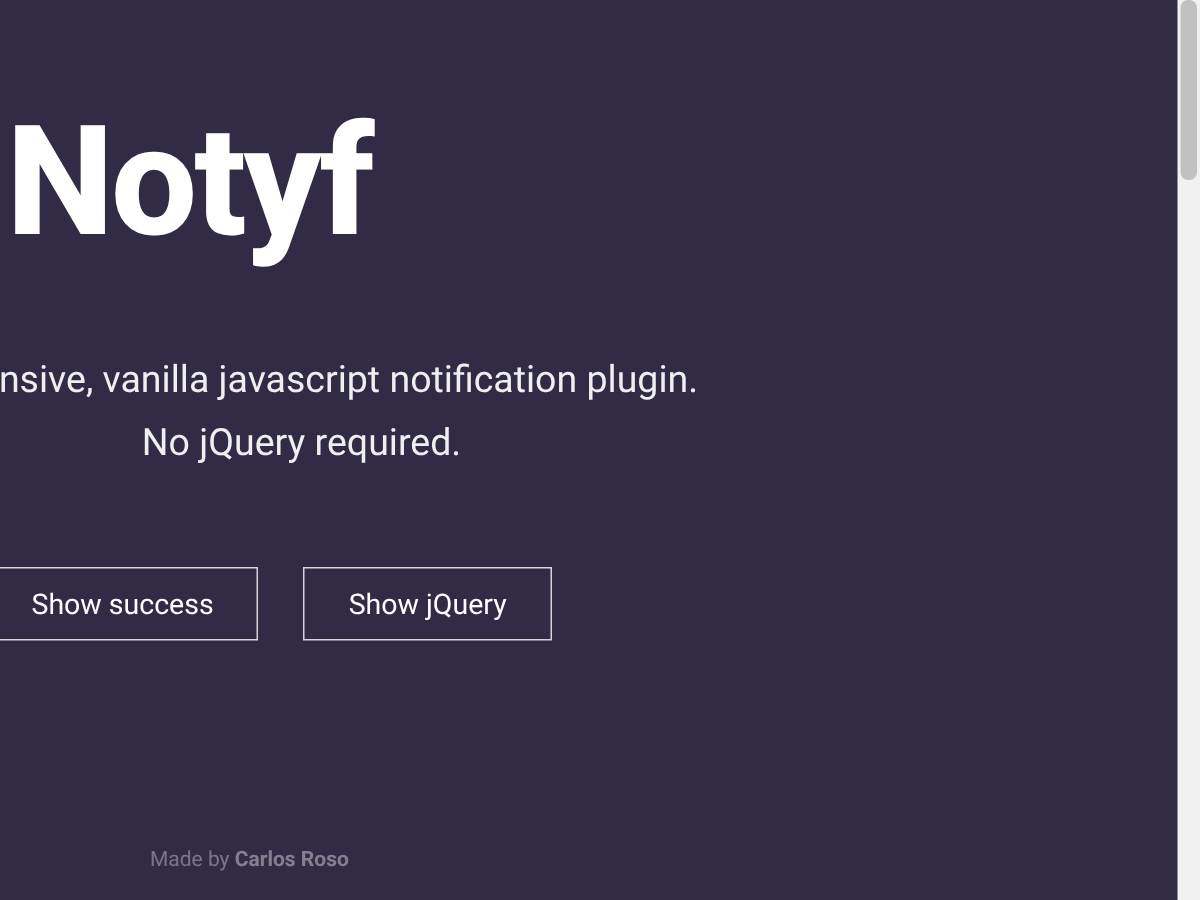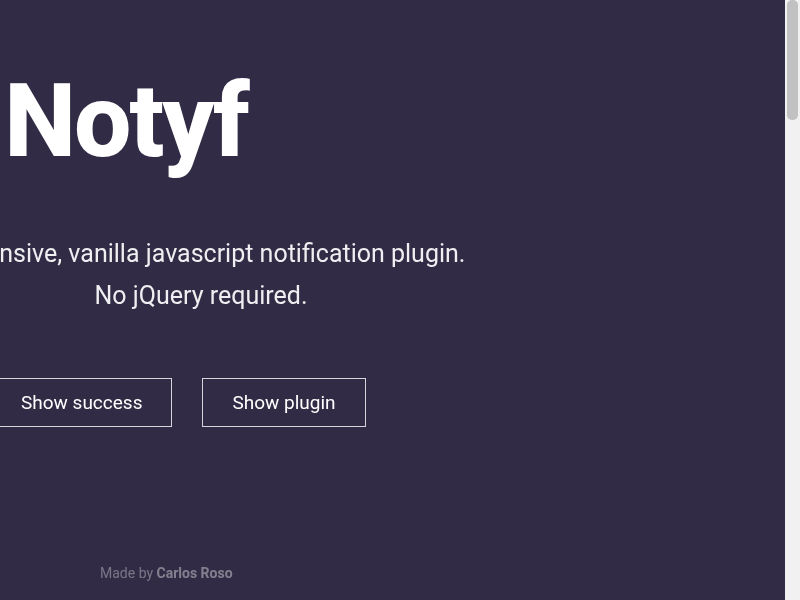--- a/index.html
+++ b/index.html
@@ -93,21 +93,21 @@
 <body>
 
 <div class="content">
   <h1 class="title">Notyf</h1>
   <div class="subtitle">
     <span>responsive, vanilla javascript notification plugin.</span>
     <span class="subtitle-line2">No jQuery required.</span>
   </div>
   <div class="buttons">
     <button class="btn">Show success</button>
-    <button class="btn">Show plugin</button>
+    <button class="btn">Show jQuery</button>
   </div>
 </div>
 
 <div class="footer">
   <span>Made by </span><span class="footer-author">Carlos Roso</span>
 </div>
 
 <div class="scrollbar">
   <div class="scrollbar-thumb"></div>
 </div>

